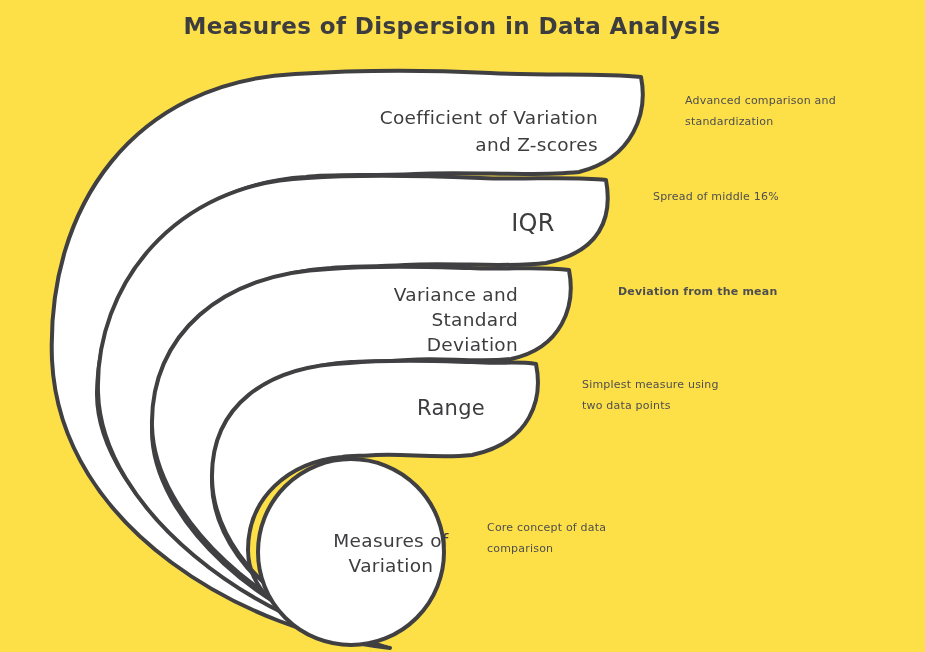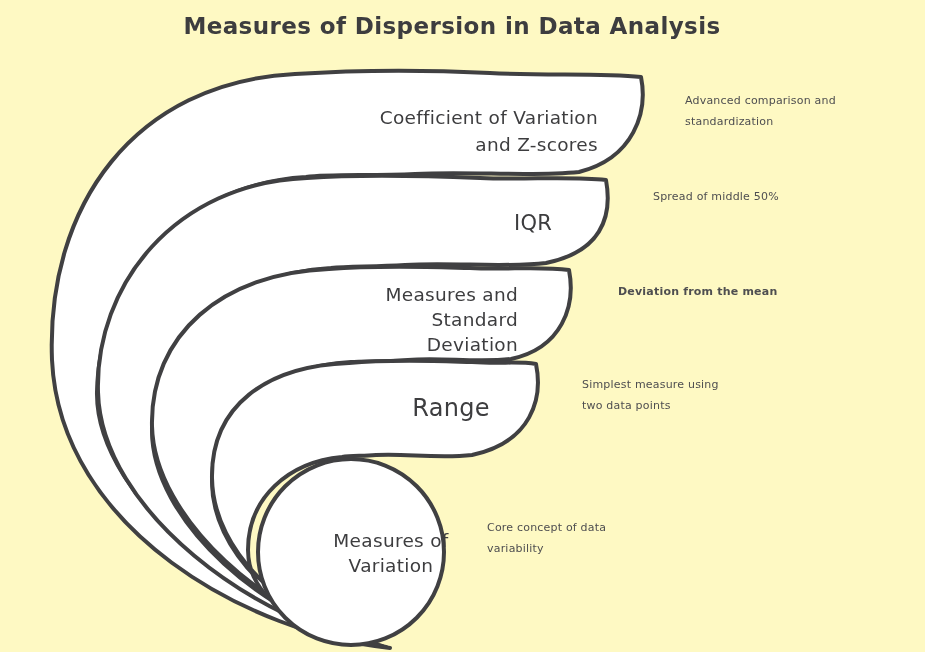--- a/index.html
+++ b/index.html
@@ -4,21 +4,21 @@
 <style>
   html, body {
     margin: 0;
     padding: 0;
     background: #ffffff;
   }
   .canvas {
     position: relative;
     width: 925px;
     height: 652px;
-    background: #fef9c3;
+    background: #fde047;
     overflow: hidden;
     font-family: "DejaVu Sans", "Liberation Sans", sans-serif;
   }
   .canvas svg {
     position: absolute;
     top: 0;
     left: 0;
   }
   .band {
     fill: #ffffff;
@@ -38,23 +38,23 @@
     letter-spacing: 0.4px;
     color: #3d3d3f;
   }
   .stage-label {
     position: absolute;
     font-weight: normal;
     color: #3d3d3f;
     letter-spacing: 0.3px;
   }
   .stage-label.s1 { top: 104px; left: 298px; width: 300px; text-align: right;  font-size: 18.5px; line-height: 27px; }
-  .stage-label.s2 { top: 211px; left: 463px; width: 140px; text-align: center; font-size: 21px;   line-height: 24px; }
+  .stage-label.s2 { top: 211px; left: 463px; width: 140px; text-align: center; font-size: 24px;   line-height: 24px; }
   .stage-label.s3 { top: 282px; left: 278px; width: 240px; text-align: right;  font-size: 18.5px; line-height: 25px; }
-  .stage-label.s4 { top: 396px; left: 391px; width: 120px; text-align: center; font-size: 24px;   line-height: 24px; }
+  .stage-label.s4 { top: 396px; left: 391px; width: 120px; text-align: center; font-size: 21px;   line-height: 24px; }
   .stage-label.s5 { top: 528px; left: 256px; width: 190px; text-align: center; font-size: 18.5px; line-height: 25px; padding-left: 40px; }
   .annotation {
     position: absolute;
     font-size: 11px;
     line-height: 21px;
     color: #4e4e50;
     letter-spacing: 0.2px;
   }
   .annotation.a1 { top: 90px;  left: 685px; width: 220px; }
   .annotation.a2 { top: 186px; left: 653px; width: 230px; }
@@ -117,50 +117,50 @@
   <div class="stage-label s1">
     <div>Coefficient of Variation</div>
     <div>and Z-scores</div>
   </div>
 
   <div class="stage-label s2">
     <div>IQR</div>
   </div>
 
   <div class="stage-label s3">
-    <div>Measures and</div>
+    <div>Variance and</div>
     <div>Standard</div>
     <div>Deviation</div>
   </div>
 
   <div class="stage-label s4">
     <div>Range</div>
   </div>
 
   <div class="stage-label s5">
     <div>Measures of</div>
     <div>Variation</div>
   </div>
 
   <div class="annotation a1">
     <div>Advanced comparison and</div>
     <div>standardization</div>
   </div>
 
   <div class="annotation a2">
-    <div>Spread of middle 50%</div>
+    <div>Spread of middle 16%</div>
   </div>
 
   <div class="annotation a3">
     <div>Deviation from the mean</div>
   </div>
 
   <div class="annotation a4">
     <div>Simplest measure using</div>
     <div>two data points</div>
   </div>
 
   <div class="annotation a5">
     <div>Core concept of data</div>
-    <div>variability</div>
+    <div>comparison</div>
   </div>
 
 </div>
 
 </body></html>

